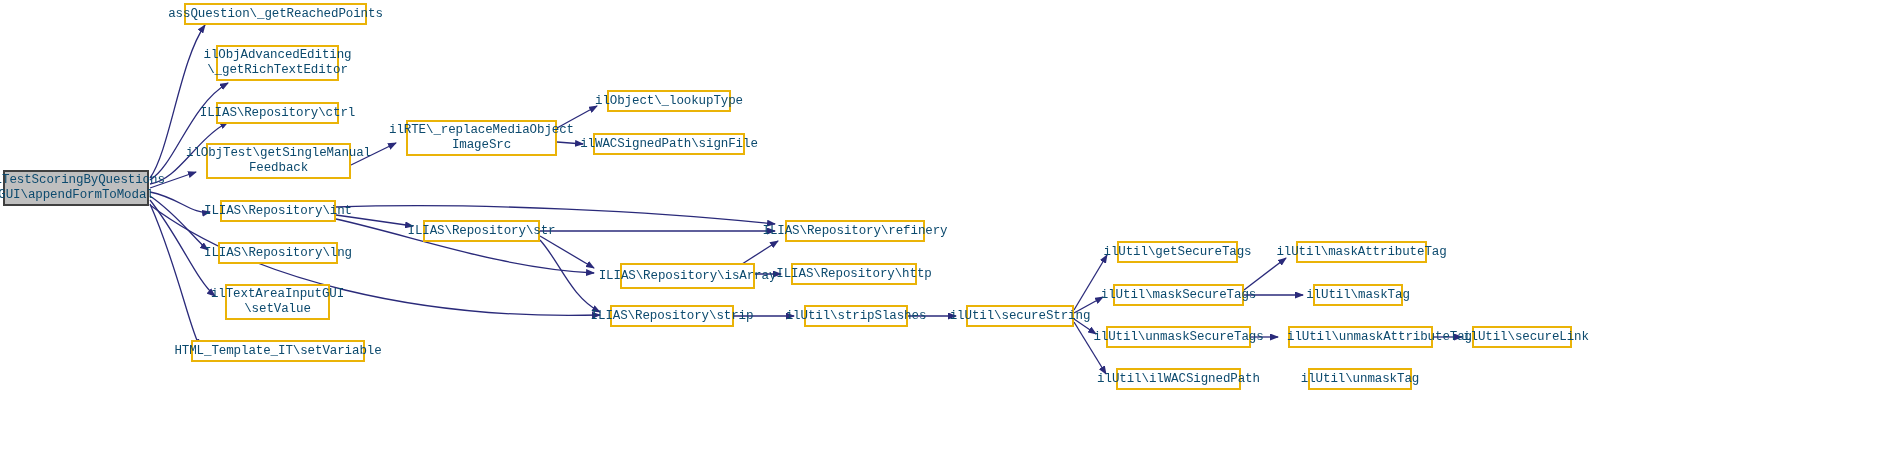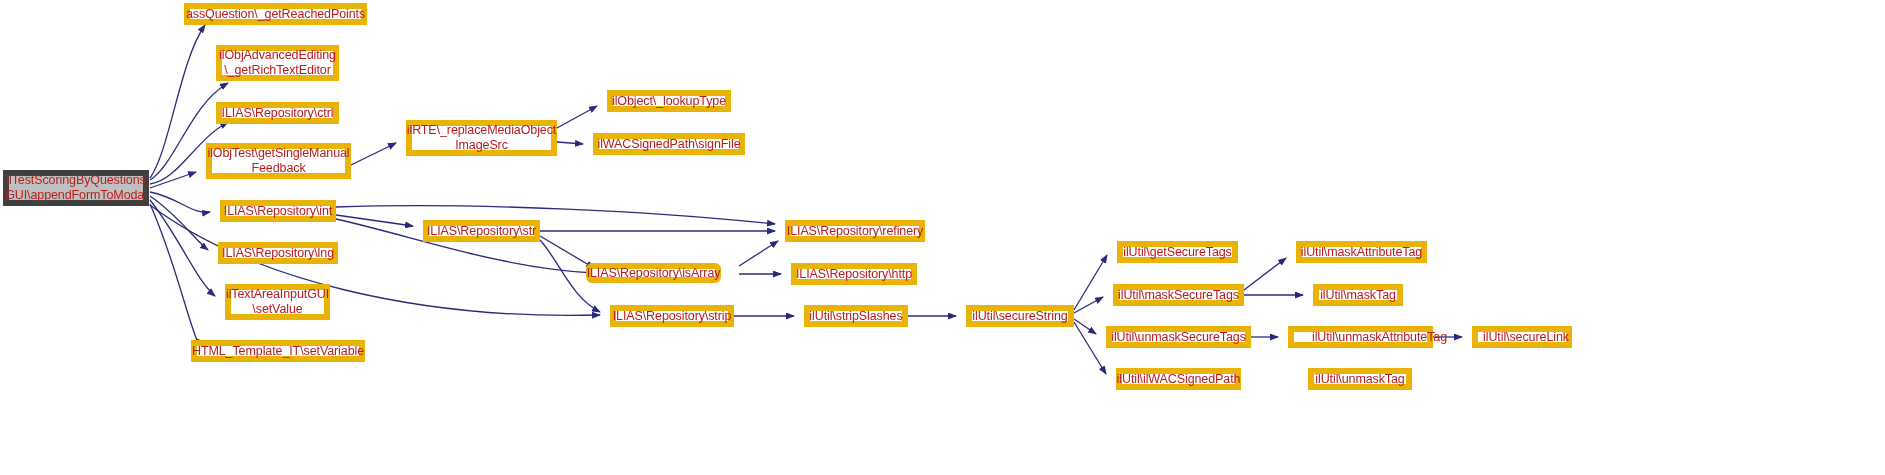--- a/index.html
+++ b/index.html
@@ -19,32 +19,33 @@
     position: absolute;
     left: 0;
     top: 0;
     width: 1885px;
     height: 475px;
     pointer-events: none;
   }
   .node {
     position: absolute;
     box-sizing: border-box;
-    border: 6px solid #eab308;
+    border: 2px solid #eab308;
     background: #ffffff;
-    color: #b91c1c;
+    color: #0c4a6e;
     display: flex;
     align-items: center;
     justify-content: center;
     text-align: center;
     font-size: 12.5px;
     line-height: 15px;
     letter-spacing: -0.1px;
     white-space: pre-line;
     z-index: 2;
+    font-family: Liberation Mono, monospace;
   }
   .node.root {
     background: #bfbfbf;
     border-color: #404040;
   }
 </style>
 </head>
 <body>
 
 <div id="canvas">
@@ -100,21 +101,21 @@
       <div class="node" style="left: 218px; top: 242px; width: 120px; height: 22px;">ILIAS\Repository\lng</div>
       <div class="node" style="left: 225px; top: 284px; width: 105px; height: 36px;">ilTextAreaInputGUI
 \setValue</div>
       <div class="node" style="left: 191px; top: 340px; width: 174px; height: 22px;">HTML_Template_IT\setVariable</div>
       <div class="node" style="left: 406px; top: 120px; width: 151px; height: 36px;">ilRTE\_replaceMediaObject
 ImageSrc</div>
       <div class="node" style="left: 607px; top: 90px; width: 124px; height: 22px;">ilObject\_lookupType</div>
       <div class="node" style="left: 593px; top: 133px; width: 152px; height: 22px;">ilWACSignedPath\signFile</div>
       <div class="node" style="left: 423px; top: 220px; width: 117px; height: 22px;">ILIAS\Repository\str</div>
       <div class="node" style="left: 785px; top: 220px; width: 140px; height: 22px;">ILIAS\Repository\refinery</div>
-      <div class="node" style="left: 586px; top: 263px; width: 135px; height: 20px; border-radius: 6px;">ILIAS\Repository\isArray</div>
+      <div class="node" style="left: 620px; top: 263px; width: 135px; height: 26px;">ILIAS\Repository\isArray</div>
       <div class="node" style="left: 791px; top: 263px; width: 126px; height: 22px;">ILIAS\Repository\http</div>
       <div class="node" style="left: 610px; top: 305px; width: 124px; height: 22px;">ILIAS\Repository\strip</div>
       <div class="node" style="left: 804px; top: 305px; width: 104px; height: 22px;">ilUtil\stripSlashes</div>
       <div class="node" style="left: 966px; top: 305px; width: 108px; height: 22px;">ilUtil\secureString</div>
       <div class="node" style="left: 1117px; top: 241px; width: 121px; height: 22px;">ilUtil\getSecureTags</div>
       <div class="node" style="left: 1113px; top: 284px; width: 131px; height: 22px;">ilUtil\maskSecureTags</div>
       <div class="node" style="left: 1106px; top: 326px; width: 145px; height: 22px; text-align: right;">ilUtil\unmaskSecureTags</div>
       <div class="node" style="left: 1116px; top: 368px; width: 125px; height: 22px;">ilUtil\ilWACSignedPath</div>
       <div class="node" style="left: 1296px; top: 241px; width: 131px; height: 22px;">ilUtil\maskAttributeTag</div>
       <div class="node" style="left: 1313px; top: 284px; width: 90px; height: 22px;">ilUtil\maskTag</div>

